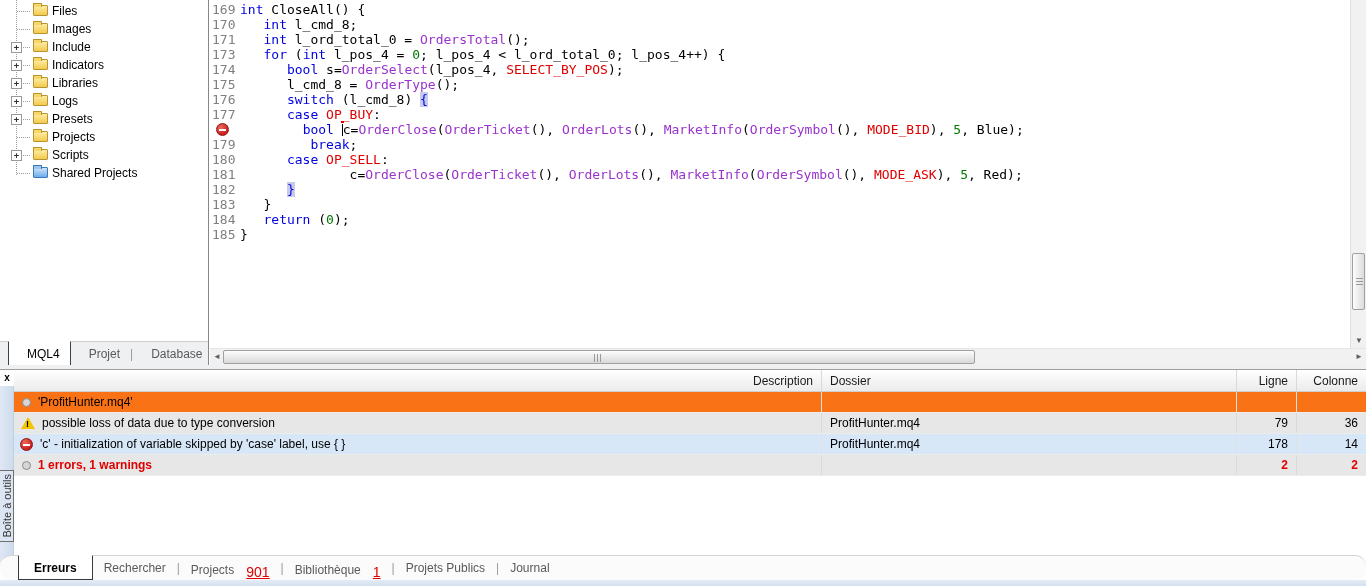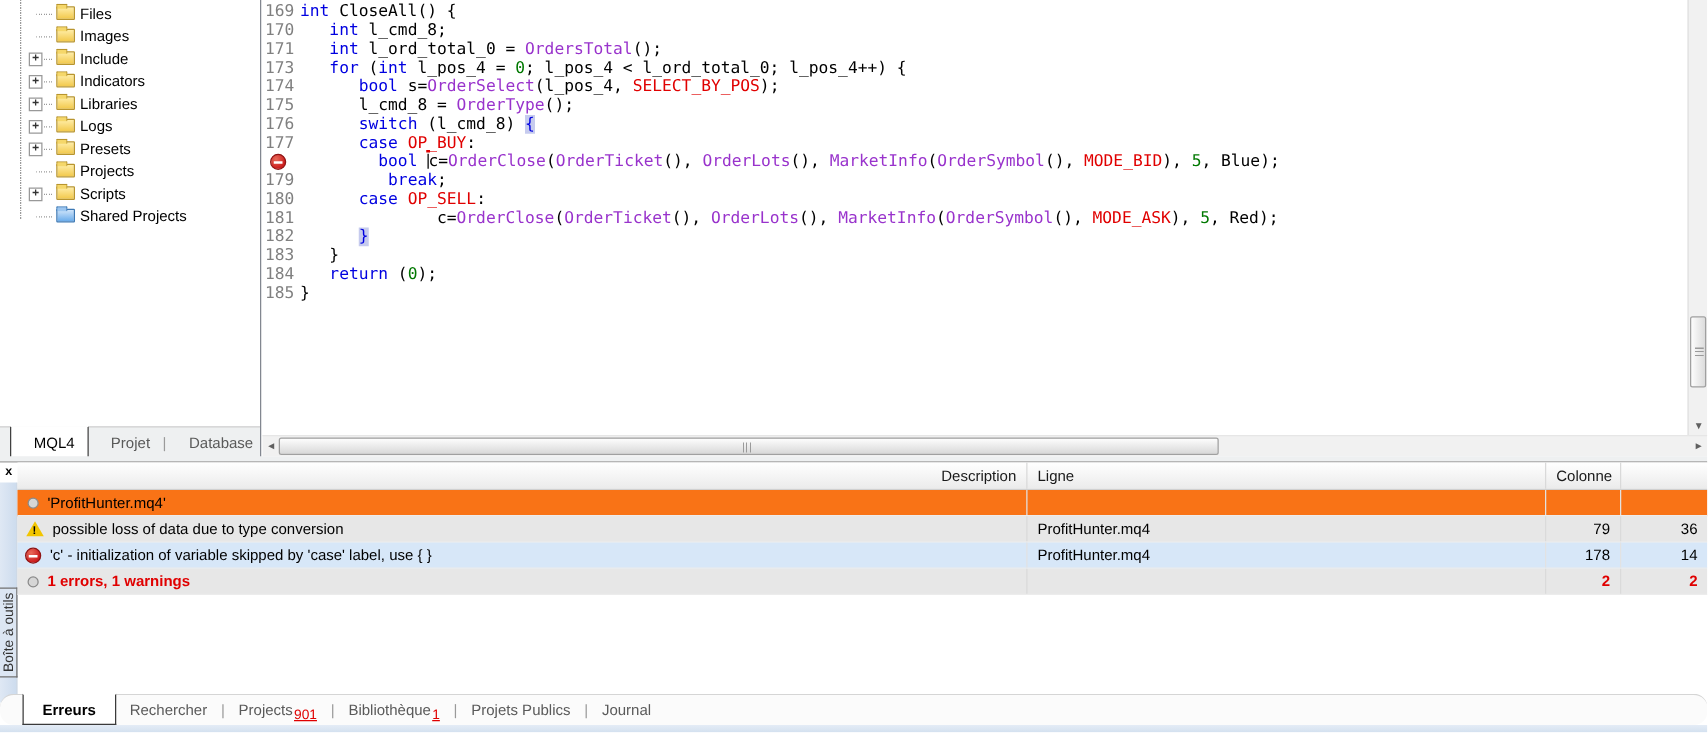--- a/index.html
+++ b/index.html
@@ -8,21 +8,21 @@
     position:relative; width:1366px; height:586px; overflow:hidden;
     font-family:"Liberation Sans", sans-serif; font-size:12px; color:#000;
     background:#fff; user-select:none;
   }
 
   
   .navigator { position:absolute; left:0; top:0; width:209px; height:368px; background:#fff; border-right:1px solid #828790; }
   .tree { position:absolute; left:0; top:0; right:0; bottom:27px; overflow:hidden; padding-top:2px; }
   .tree-vline { position:absolute; left:16px; top:0; width:1px; height:176px;
     background:repeating-linear-gradient(to bottom,#9a9a9a 0 1px,transparent 1px 2px); }
-  .tree-row { position:relative; height:18px;margin-left:12px; }
+  .tree-row { position:relative; height:18px; }
   .conn { position:absolute; left:17px; top:9px; width:13px; height:1px;
     background:repeating-linear-gradient(to right,#9a9a9a 0 1px,transparent 1px 2px); }
   .expand-box { position:absolute; left:11px; top:4px; width:11px; height:11px; background:#fff;
     border:1px solid #999; font:bold 9px/9px "DejaVu Sans Mono",monospace; text-align:center; color:#333; }
   .folder { position:absolute; left:33px; top:3px; width:15px; height:11px; border:1px solid #b8952e;
     background:linear-gradient(#ffeda6,#f2c94c); border-radius:1px; }
   .folder::before { content:""; position:absolute; left:-1px; top:-3px; width:7px; height:3px;
     background:#f5d76a; border:1px solid #b8952e; border-bottom:none; border-radius:1px 1px 0 0; }
   .folder.blue { border-color:#3c78b4; background:linear-gradient(#cfe4fa,#6aaceb); }
   .folder.blue::before { background:#9cc6f0; border-color:#3c78b4; }
@@ -107,21 +107,21 @@
     border-left:7px solid transparent; border-right:7px solid transparent; border-bottom:12px solid #f2c500; }
   .icon-warning::before { content:""; position:absolute; left:-7px; top:0; width:0; height:0;
     border-left:7px solid transparent; border-right:7px solid transparent; border-bottom:12px solid transparent; }
   .icon-warning::after { content:"!"; position:absolute; left:-2px; top:2px; font:bold 9px/10px "Liberation Sans",sans-serif; color:#000; }
   .icon-error { flex:0 0 auto; }
 
   .tb-tabs { position:absolute; left:0; bottom:6px; right:0; height:25px; background:#fbfbfb; border-top:1px solid #d5d5d5;
     display:flex; align-items:stretch; padding-left:18px;border-radius:11px; }
   .tb-tab { padding:5px 11px 0 11px; color:#5a5a5a; white-space:nowrap; }
   .tb-tab.active { background:#fff; border:1px solid #3a3a3a; border-top:1px solid #fff; margin-top:-1px; color:#000; font-weight:bold; padding:5px 15px 0 15px; }
-  .tb-tab .badge { color:#e00000; font-size:11px; position:relative; top:3px; margin-left:1px;text-decoration:underline; }
+  .tb-tab .badge { color:#e00000; font-size:14px; position:relative; top:3px; margin-left:12px;text-decoration:underline; }
   .tb-tab-sep { color:#9a9a9a; padding-top:5px; }
   .bottom-strip { position:absolute; left:0; bottom:0; width:100%; height:6px; background:linear-gradient(#e4ecf6,#d3e0ef); }
 </style>
 </head>
 <body>
 
 <div id="app">
 
   <div class="navigator">
     <div class="tree">
@@ -226,20 +226,21 @@
   <div class="toolbox">
     <div class="tb-close">x</div>
     <div class="tb-strip"></div>
     <div class="tb-sidetab">
       <span>Boîte à outils</span>
     </div>
 
     <div class="tb-grid">
       <div class="tb-header">
           <div class="tb-hcell">Description</div>
+          <div class="tb-hcell">Dossier</div>
           <div class="tb-hcell">Ligne</div>
           <div class="tb-hcell">Colonne</div>
         </div>
       <div class="tb-rows">
           <div class="tb-row">
             <div class="tb-cell c-desc">
               <span class="icon-circle"></span>
               <span class="txt">'ProfitHunter.mq4'</span>
             </div>
             <div class="tb-cell c-dossier"></div>

